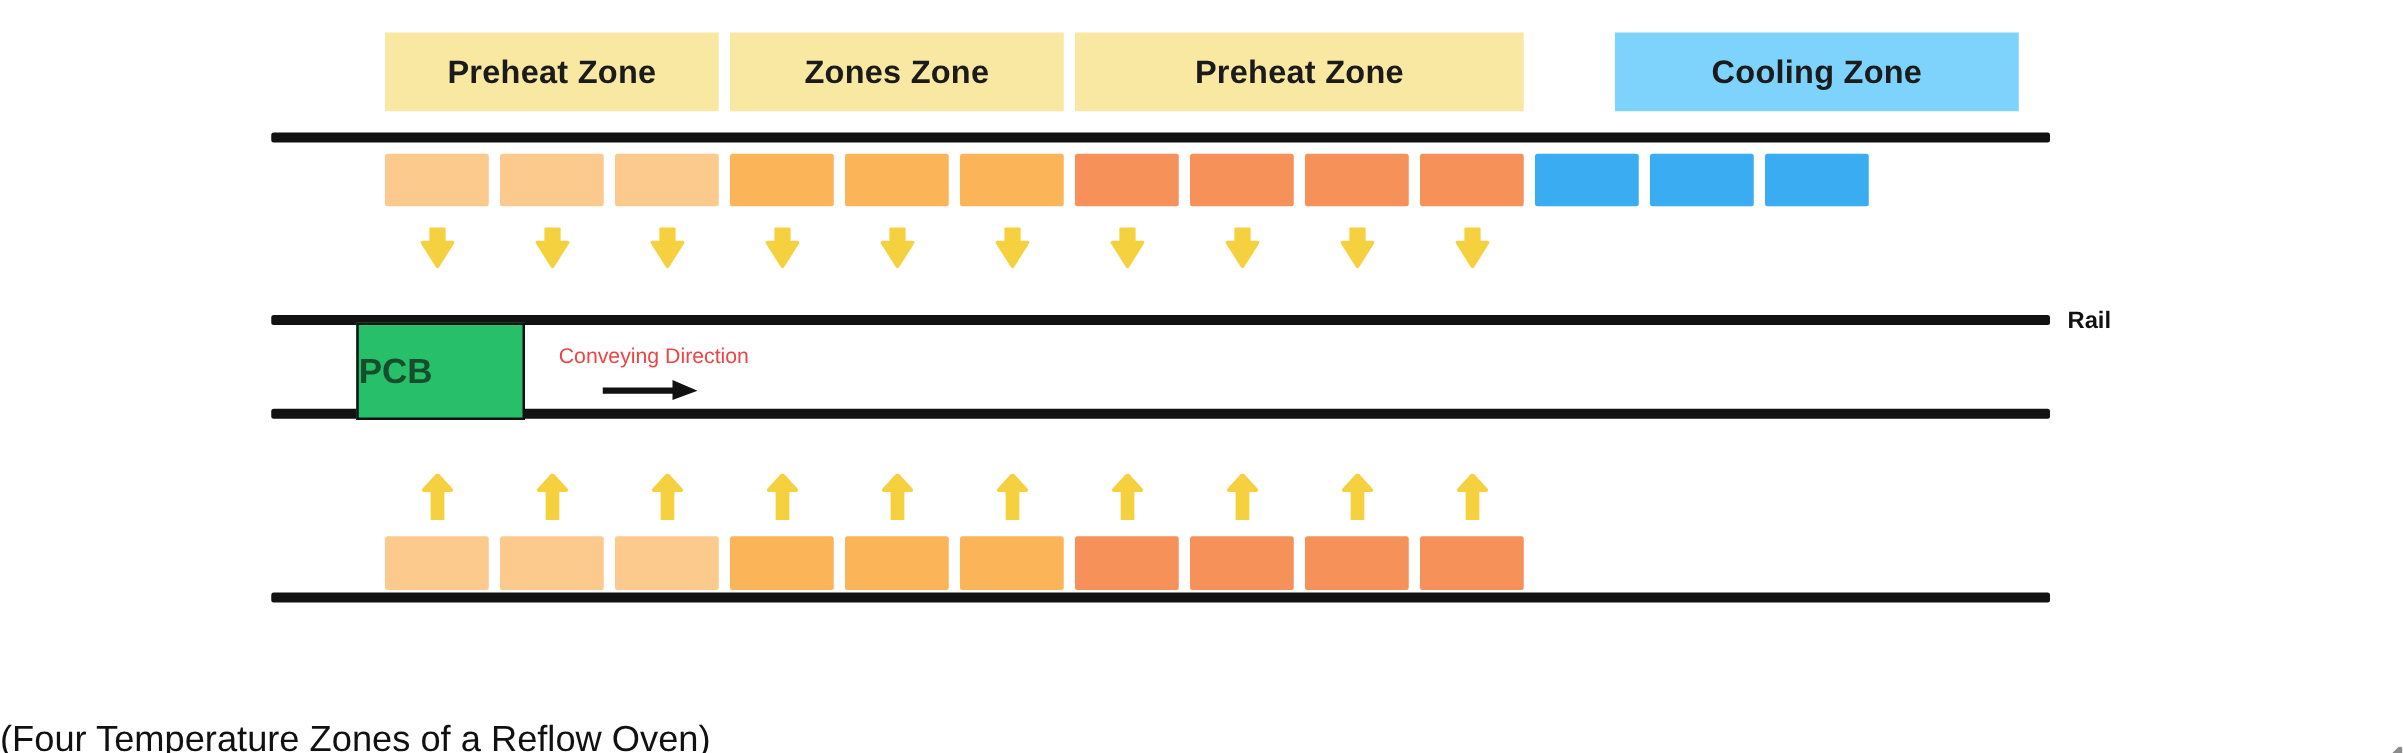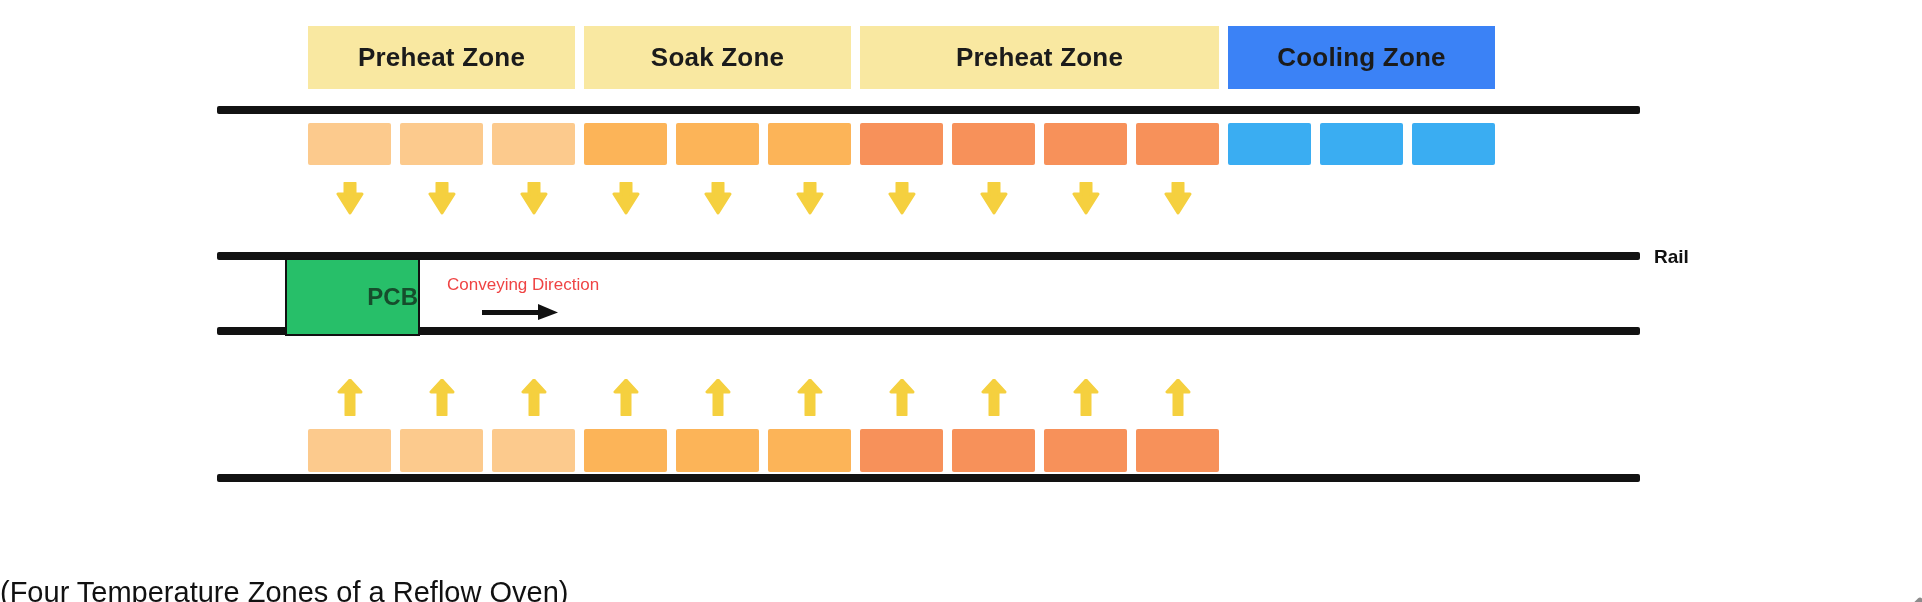--- a/index.html
+++ b/index.html
@@ -20,22 +20,22 @@
   .flow-arrow{position:absolute;}
 
   .rail-label{
     position:absolute;left:1654px;top:227px;
     font-size:19px;font-weight:bold;color:#111111;
   }
 
   .pcb{
     position:absolute;left:285px;top:239px;width:135px;height:78px;
     border:2px solid #111111;box-sizing:border-box;
-    display:flex;align-items:center;justify-content:flex-end;
-    font-size:24px;font-weight:600;z-index:5;
+    display:flex;align-items:center;justify-content:flex-start;
+    font-size:28px;font-weight:600;z-index:5;
   }
 
   .conveying-label{
     position:absolute;left:447px;top:256px;
     font-size:17px;color:#ef4444;z-index:6;
   }
   .conveying-arrow{position:absolute;left:482px;top:285px;z-index:6;}
 
   .caption{
     position:absolute;left:0;top:557px;width:1880px;
@@ -71,21 +71,21 @@
    </svg></div>
       <div class="heater-block" style="left:400px;top:410px;width:83px;height:43px;background:#fcca8d"></div>
       <div class="heater-block" style="left:492px;top:104px;width:83px;height:42px;background:#fcca8d"></div>
       <div class="flow-arrow" style="left:519.5px;top:163px"><svg width="28" height="33" viewBox="0 0 28 33">
      <polygon points="9,1 19,1 19,12 26,12 14,31 2,12 9,12" fill="#f5d03f" stroke="#f5d03f" stroke-width="3" stroke-linejoin="round"></polygon>
    </svg></div>
       <div class="flow-arrow" style="left:520.5px;top:360px"><svg width="26" height="37" viewBox="0 0 26 37">
      <polygon points="9,36 17,36 17,13 24,13 13,1 2,13 9,13" fill="#f5d03f" stroke="#f5d03f" stroke-width="3" stroke-linejoin="round"></polygon>
    </svg></div>
       <div class="heater-block" style="left:492px;top:410px;width:83px;height:43px;background:#fcca8d"></div>
-      <div class="zone-label" style="left:584px;width:267px;background:#f9e8a1">Soak Zone</div>
+      <div class="zone-label" style="left:584px;width:267px;background:#f9e8a1">Zones Zone</div>
       <div class="heater-block" style="left:584px;top:104px;width:83px;height:42px;background:#fcb458"></div>
       <div class="flow-arrow" style="left:611.5px;top:163px"><svg width="28" height="33" viewBox="0 0 28 33">
      <polygon points="9,1 19,1 19,12 26,12 14,31 2,12 9,12" fill="#f5d03f" stroke="#f5d03f" stroke-width="3" stroke-linejoin="round"></polygon>
    </svg></div>
       <div class="flow-arrow" style="left:612.5px;top:360px"><svg width="26" height="37" viewBox="0 0 26 37">
      <polygon points="9,36 17,36 17,13 24,13 13,1 2,13 9,13" fill="#f5d03f" stroke="#f5d03f" stroke-width="3" stroke-linejoin="round"></polygon>
    </svg></div>
       <div class="heater-block" style="left:584px;top:410px;width:83px;height:43px;background:#fcb458"></div>
       <div class="heater-block" style="left:676px;top:104px;width:83px;height:42px;background:#fcb458"></div>
       <div class="flow-arrow" style="left:703.5px;top:163px"><svg width="28" height="33" viewBox="0 0 28 33">
@@ -129,21 +129,21 @@
    </svg></div>
       <div class="heater-block" style="left:1044px;top:410px;width:83px;height:43px;background:#f7915a"></div>
       <div class="heater-block" style="left:1136px;top:104px;width:83px;height:42px;background:#f7915a"></div>
       <div class="flow-arrow" style="left:1163.5px;top:163px"><svg width="28" height="33" viewBox="0 0 28 33">
      <polygon points="9,1 19,1 19,12 26,12 14,31 2,12 9,12" fill="#f5d03f" stroke="#f5d03f" stroke-width="3" stroke-linejoin="round"></polygon>
    </svg></div>
       <div class="flow-arrow" style="left:1164.5px;top:360px"><svg width="26" height="37" viewBox="0 0 26 37">
      <polygon points="9,36 17,36 17,13 24,13 13,1 2,13 9,13" fill="#f5d03f" stroke="#f5d03f" stroke-width="3" stroke-linejoin="round"></polygon>
    </svg></div>
       <div class="heater-block" style="left:1136px;top:410px;width:83px;height:43px;background:#f7915a"></div>
-      <div class="zone-label" style="left:1228px;width:267px;background:#3b82f6">Cooling Zone</div>
+      <div class="zone-label" style="left:1292px;width:323px;background:#7dd3fc">Cooling Zone</div>
       <div class="heater-block" style="left:1228px;top:104px;width:83px;height:42px;background:#3aadf2"></div>
       <div class="heater-block" style="left:1320px;top:104px;width:83px;height:42px;background:#3aadf2"></div>
       <div class="heater-block" style="left:1412px;top:104px;width:83px;height:42px;background:#3aadf2"></div>
     </div>
 
   <div class="rail-line" style="top:87px"></div>
   <div class="rail-line" style="top:233px"></div>
   <div class="rail-line" style="top:308px"></div>
   <div class="rail-line" style="top:455px"></div>
 

